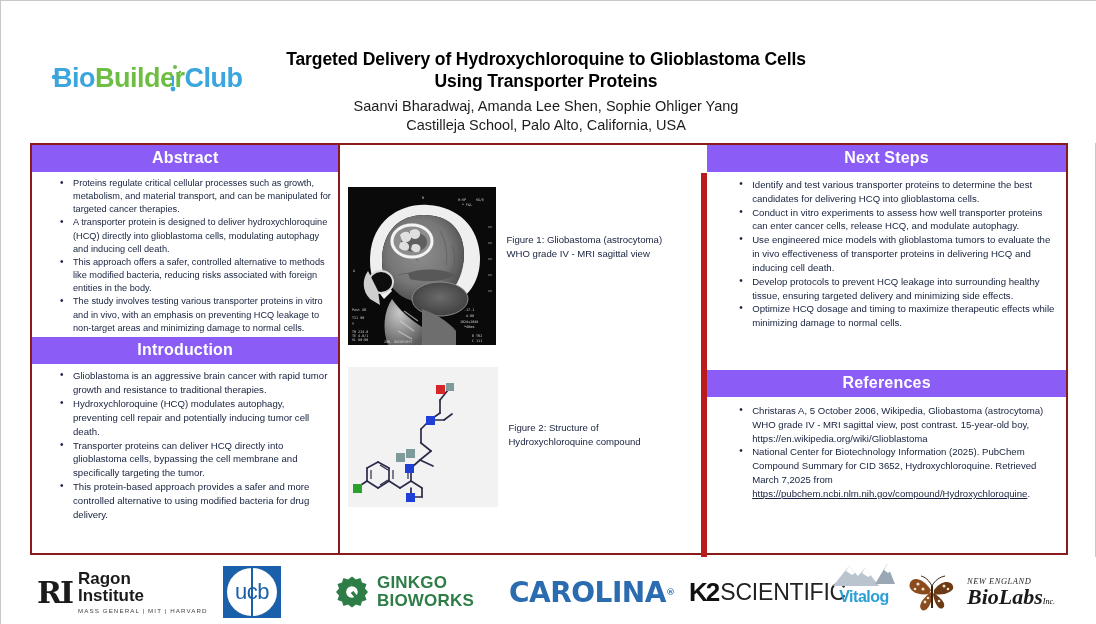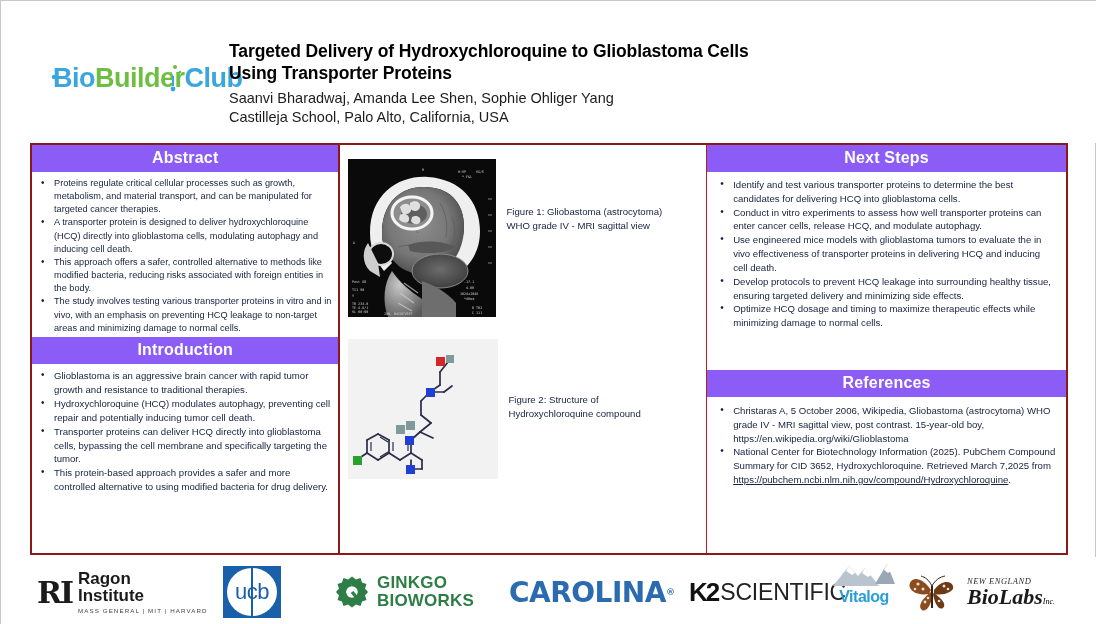--- a/index.html
+++ b/index.html
@@ -24,21 +24,22 @@
   }
   .logo-bbc {
     position: absolute; left: 24px; top: 62px;
     font-size: 27px; font-weight: bold; letter-spacing: -0.5px;
     white-space: nowrap;
     margin-left: 28px;
   }
   .bbc-blue { color: #3aa6dd; }
   .bbc-green { color: #6fbe44; }
   .title-wrap {
-    position: absolute; left: 228px; top: 40px; width: 634px;
+    position: absolute; left: 228px; top: 48px; width: 634px;
+    text-align: center;
   }
   .poster-title {
     font-size: 17.5px; font-weight: bold; color: #000000;
     line-height: 1.25; letter-spacing: -0.1px;
   }
   .poster-authors {
     margin-top: 4px;
     font-size: 14.5px; color: #1d1d1d; line-height: 1.35;
   }
   .poster-affil {
@@ -56,33 +57,34 @@
   
   .body-area {
     position: absolute; left: 29px; top: 142px;
     width: 1038px; height: 412px;
     border: 2px solid #8b1a1a;
     display: flex;
     background: #ffffff;
   }
   .col { position: relative; height: 100%; }
   .col-left  { width: 318px; border-right: 2px solid #8b1a1a; }
-  .col-mid   { width: 378px; border-right: 1px solid #b91c1c; }
+  .col-mid   { width: 378px; border-right: 6px solid #b91c1c; margin-top: 28px; }
   .col-right { width: 370px; }
 
   .sec-header {
     background: #8b5cf6; color: #ffffff;
     font-size: 16px; font-weight: bold;
     text-align: center;
     padding: 4px 0 5px;
     letter-spacing: 0.2px;
   }
   .sec-body {
     background: #ffffff;
     padding: 6px 8px 6px 6px;
+    margin-left: 19px;
   }
   ul.bullets { list-style: none; }
   ul.bullets li {
     position: relative;
     padding-left: 17px;
     margin-bottom: 0px;
     font-size: 9.3px;
     line-height: 1.42;
     color: #16213e;
     text-align: left;

